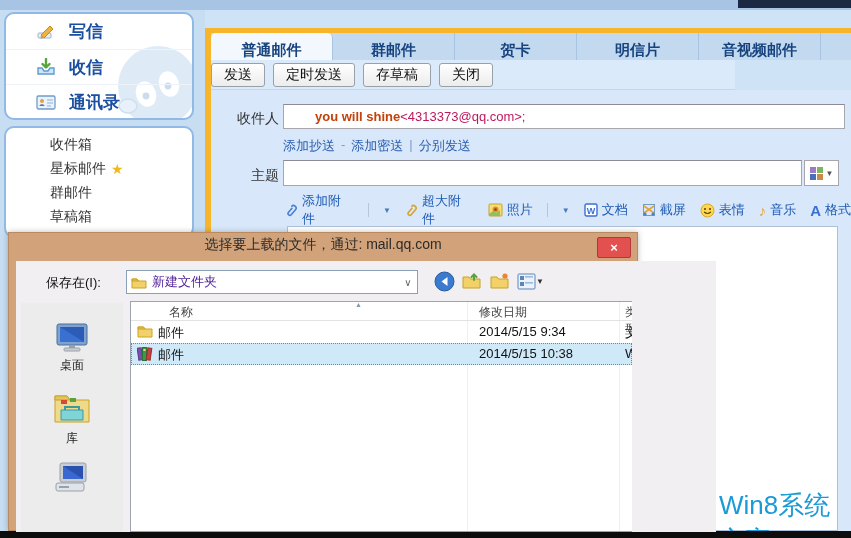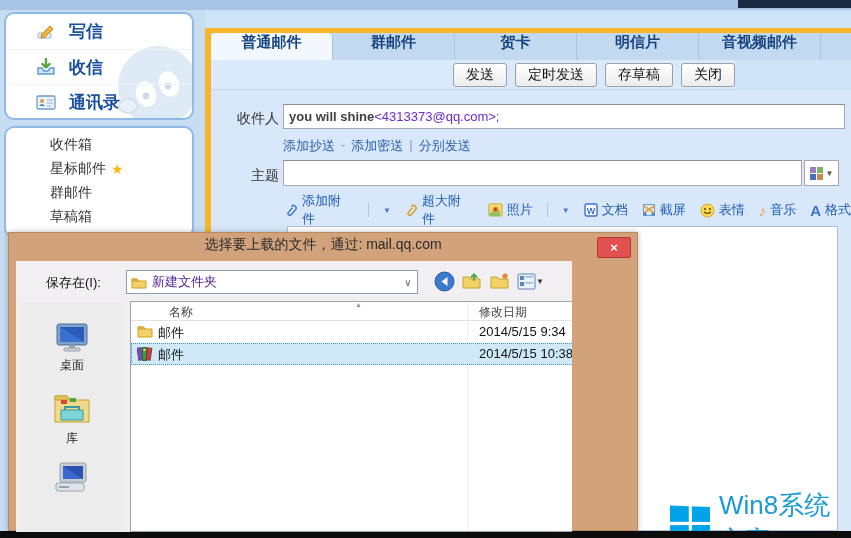--- a/index.html
+++ b/index.html
@@ -22,33 +22,33 @@
   .mi-icon { width:22px; height:20px; display:flex; align-items:center; justify-content:center; }
   .penguin { left:96px; top:28px; width:92px; height:88px; pointer-events:none; opacity:.85; }
   .folder-item { display:flex; align-items:center; height:24px; padding-left:20px; font-size:14px; color:#333; cursor:pointer; gap:5px; }
   .star { color:#f5b916; font-size:14px; }
 
   
   .content-bg { left:205px; top:10px; width:646px; height:528px; background:#cfe3f6; }
   .yellow-top { left:205px; top:28px; width:646px; height:5px; background:#f7b52c; }
   .yellow-left { left:205px; top:28px; width:6px; height:204px; background:#f7b52c; }
   .tabbar { left:211px; top:33px; width:640px; height:27px; display:flex; background:#c3d9f0; }
-  .tab { width:122px; display:flex; align-items:flex-start; justify-content:center; font-size:15px; font-weight:bold; color:#17447f; border-right:1px solid #a9c4e2; cursor:pointer; background:#c3d9f0; }
+  .tab { width:122px; display:flex; align-items:flex-end; justify-content:center; font-size:15px; font-weight:bold; color:#17447f; border-right:1px solid #a9c4e2; cursor:pointer; background:#c3d9f0; }
   .tab.active { background:#f2f8fd; border-radius:5px 5px 0 0; border-right:1px solid #a9c4e2; }
-  .btnrow { left:211px; top:60px; width:524px; height:30px; background:#dbeafb; display:flex; align-items:center; gap:8px; padding-left:20px; border-bottom:1px solid #c2d6ec;justify-content:flex-end; }
+  .btnrow { left:211px; top:60px; width:524px; height:30px; background:#dbeafb; display:flex; align-items:center; gap:8px; padding-left:0; border-bottom:1px solid #c2d6ec; }
   .btn { height:24px; padding:0 12px; background:linear-gradient(#ffffff,#ececec); border:1px solid #98a0a8; border-radius:3px; font-size:14px; color:#111; cursor:pointer; font-family:inherit; }
   .formarea { left:211px; top:90px; width:640px; height:448px; background:#d8e8fa; }
   .flabel { width:68px; text-align:right; font-size:14px; color:#333; position:absolute; left:211px; }
   .recipient-label { top:110px; }
   .subject-label { top:167px; }
   .input { position:absolute; background:#fff; border:1px solid #a6a6ac; border-top-color:#8c8c94; font-size:13px; display:flex; align-items:center; padding-left:5px; }
   .recipient-input { left:283px; top:104px; width:562px; height:25px; }
   .subject-input { left:283px; top:160px; width:519px; height:26px; }
-  .rec-name { font-weight:bold; color:#404040; }
-  .rec-addr { color:#6d28d9; }
+  .rec-name { font-weight:bold; color:#c2410c;margin-left:26px; }
+  .rec-addr { color:#be185d; }
   .cc-links { left:283px; top:137px; font-size:13px; color:#2c5fb0; display:flex; gap:6px; }
   .cc-links span { cursor:pointer; }
   .cc-sep { color:#7d9cc8; cursor:default; }
   .subject-addon { left:804px; top:160px; width:35px; height:26px; background:#fff; border:1px solid #a6a6ac; display:flex; align-items:center; justify-content:center; gap:3px; cursor:pointer; }
   .grid4 { width:13px; height:13px; display:grid; grid-template-columns:6px 6px; grid-template-rows:6px 6px; gap:1px; }
   .grid4 i:nth-child(1){background:#9b7cc3;} .grid4 i:nth-child(2){background:#7cb55f;}
   .grid4 i:nth-child(3){background:#4a6fb8;} .grid4 i:nth-child(4){background:#c98b4a;}
   .caret { font-size:8px; color:#555; }
   .caret-blue { font-size:8px; color:#4a78c0; }
   .attach-bar { left:285px; top:199px; height:22px; display:flex; align-items:center; gap:14px; font-size:13px; color:#1f5bb5; }
@@ -61,21 +61,21 @@
   .winflag { width:38px; height:33px; display:grid; grid-template-columns:17px 18px; grid-template-rows:15px 15px; gap:3px; transform:perspective(120px) rotateY(16deg); transform-origin:right center; }
   .winflag i { background:#00a3e8; }
   .win8-text { font-size:26px; color:#1a9ad6; letter-spacing:0; }
 
   .blackstrip { left:0; top:531px; width:851px; height:7px; background:#0d0d0d; }
 
   
   .dialog { left:8px; top:232px; width:630px; height:299px; background:#d2a37a; border:1px solid #b88a5e; box-shadow:0 0 6px rgba(0,0,0,.25); }
   .dlg-title { position:absolute; left:0; top:0; width:100%; height:24px; display:flex; align-items:center; justify-content:center; font-size:14px; color:#2b2b2b; }
   .dlg-close { position:absolute; right:6px; top:4px; width:34px; height:21px; background:#e35050; border:1px solid #b23737; border-radius:2px; color:#fff; font-size:13px; font-weight:bold; display:flex; align-items:center; justify-content:center; cursor:pointer; }
-  .dlg-inner { position:absolute; left:7px; top:28px; width:556px; height:271px; background:#f1eff2; overflow:hidden; }
+  .dlg-inner { position:absolute; left:7px; top:28px; width:700px; height:271px; background:#f1eff2; overflow:hidden; }
   .saverow { position:absolute; left:0; top:8px; width:100%; height:26px; }
   .save-label { position:absolute; left:30px; top:5px; font-size:13px; color:#111; }
   .combo { position:absolute; left:110px; top:1px; width:292px; height:24px; background:#fff; border:1px solid #8aa0b8; display:flex; align-items:center; gap:5px; padding-left:4px; cursor:pointer; }
   .combo-text { font-size:13px; color:#4c1d95; flex:1; }
   .combo-chevron { width:18px; text-align:center; color:#666; font-size:10px; }
   .navico { position:absolute; top:0; width:24px; height:24px; display:flex; align-items:center; justify-content:center; cursor:pointer; }
   .views-caret { position:absolute; left:520px; top:8px; font-size:8px; color:#333; cursor:pointer; }
 
   .places { position:absolute; left:5px; top:42px; width:102px; height:229px; background:#ececec; }
   .place { display:flex; flex-direction:column; align-items:center; margin-top:8px; cursor:pointer; }

